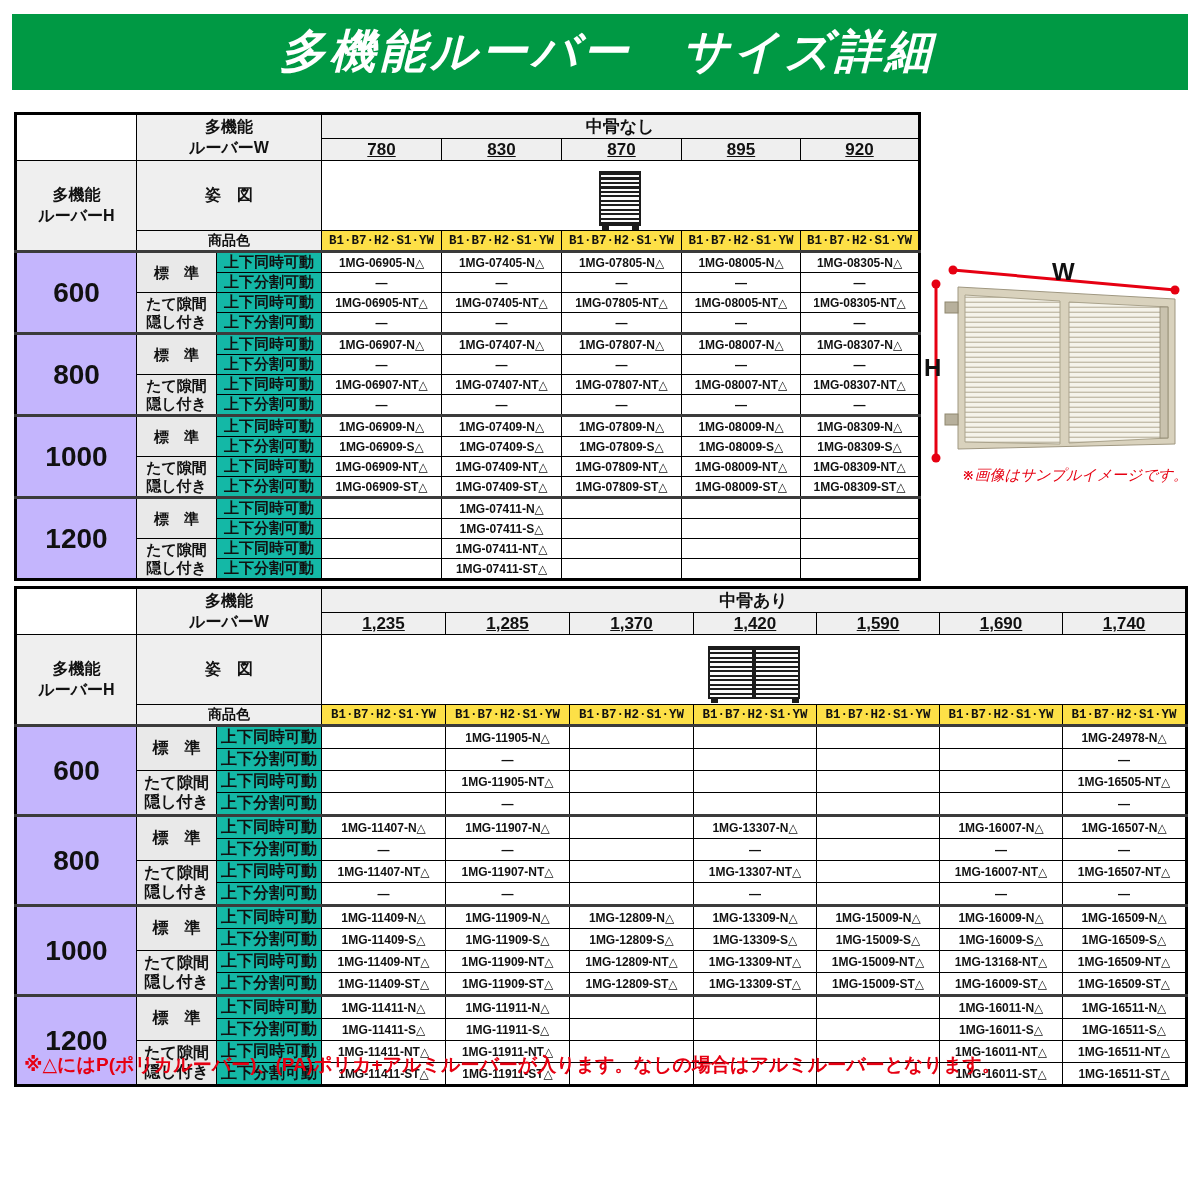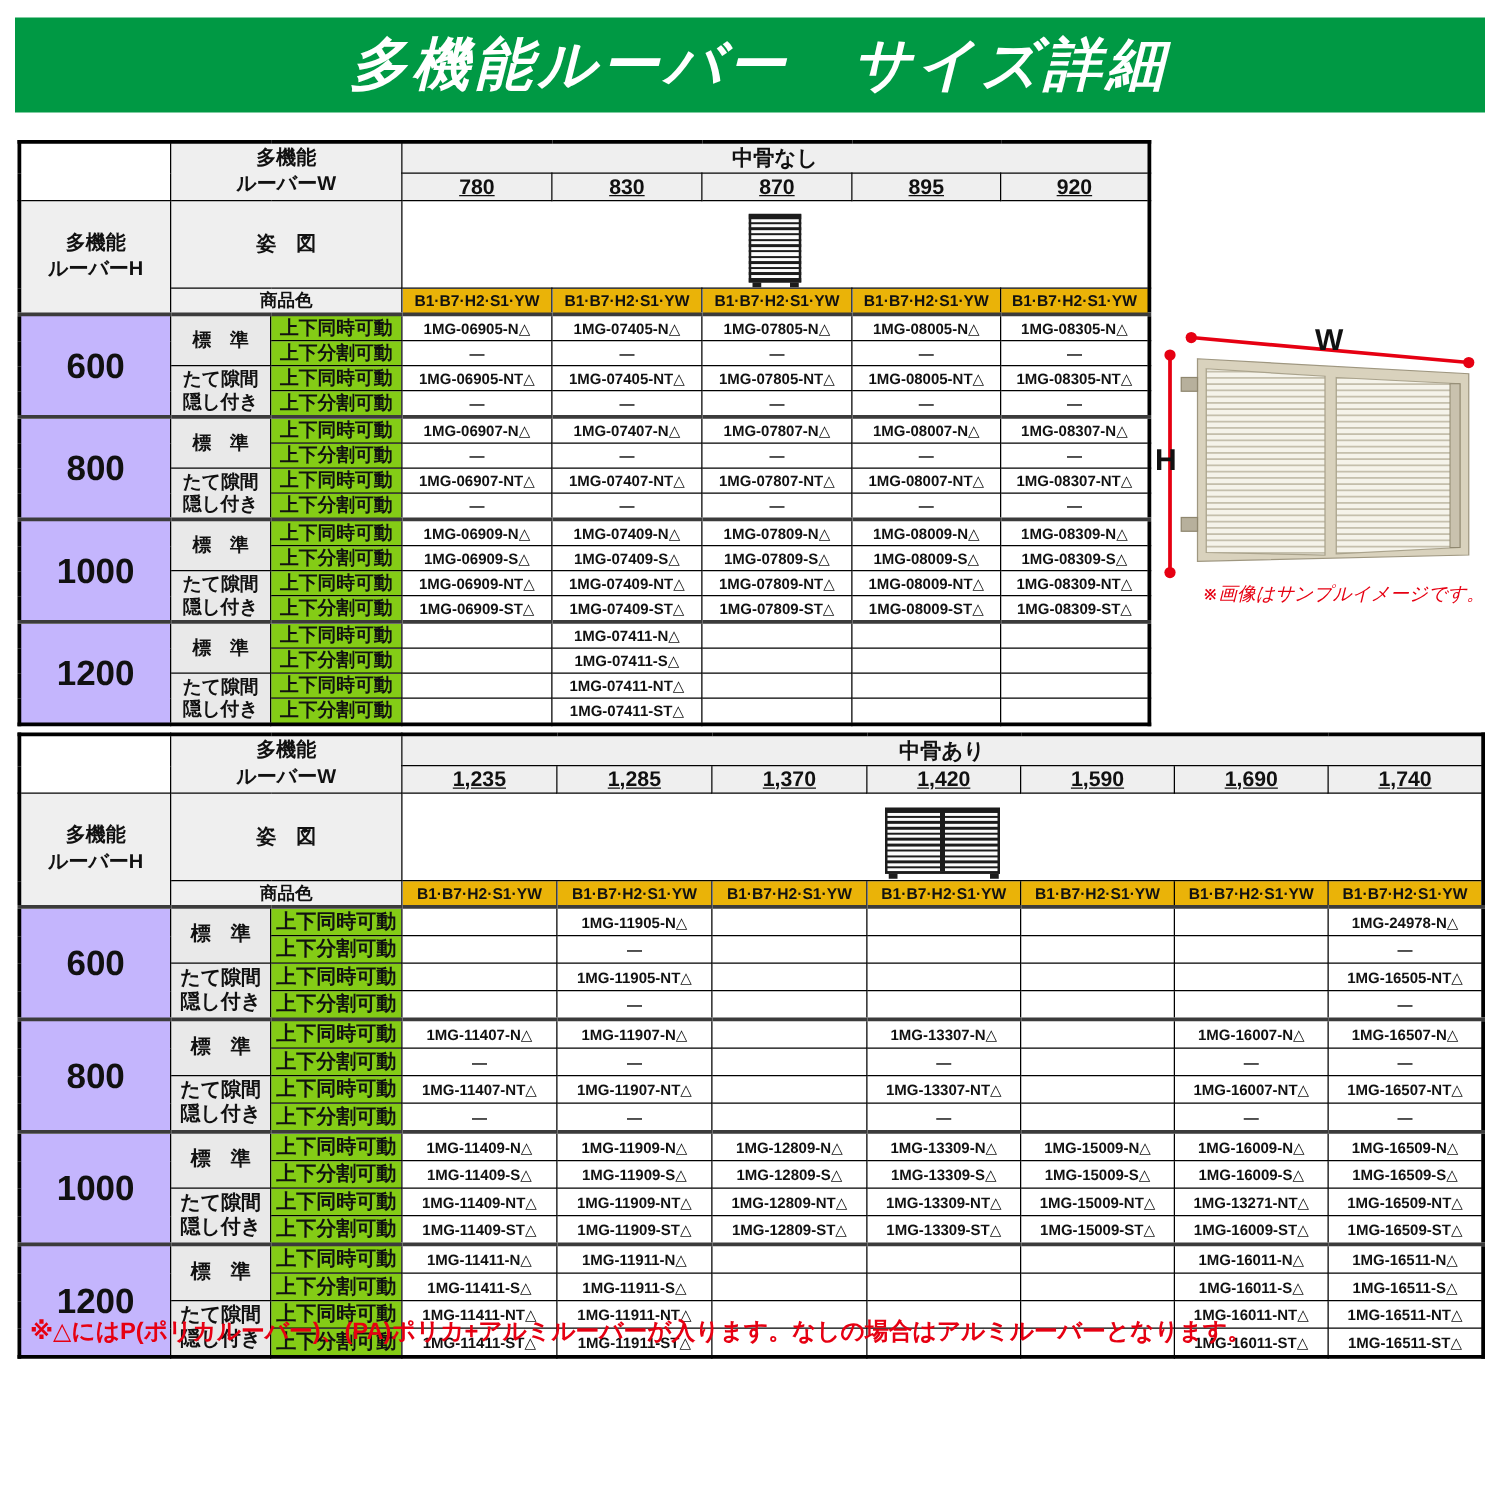--- a/index.html
+++ b/index.html
@@ -39,25 +39,25 @@
   .row-d th{height:21px;}
   .corner-cell{background:#fff;}
   .wh-cell{background:var(--label-bg);font-size:16px;line-height:1.3;border-right:2px solid var(--line);}
   .bone-cell{background:var(--label-bg);font-size:17px;}
   .width-cell{background:var(--label-bg);font-size:17px;border-left:2px solid var(--line);border-bottom:2px solid var(--line);}
   .bone-cell{border-bottom:1px solid var(--line);}
   .h-header-cell{background:var(--label-bg);font-size:16px;line-height:1.3;border-bottom:3px solid var(--line);}
   .figure-label-cell{background:var(--label-bg);font-size:16px;border-right:2px solid var(--line);height:70px;}
   .figure-cell{background:#fff;border-left:2px solid var(--line);height:70px;}
   .color-label-cell{background:var(--label-bg);font-size:14px;border-right:2px solid var(--line);border-bottom:3px solid var(--line);}
-  .color-code-cell{background:#eab308;font-size:12.5px;letter-spacing:0;border-left:2px solid var(--line);border-bottom:3px solid var(--line);}
+  .color-code-cell{background:#fde047;font-size:12.5px;letter-spacing:0;border-left:2px solid var(--line);border-bottom:3px solid var(--line);font-family:Liberation Mono, monospace;}
   tbody tr{height:20px;}
   .h-cell{font-size:28px;background:#c4b5fd;}
   .group-cell{background:var(--group-bg);font-size:15px;line-height:1.15;}
-  .mech-cell{background:#84cc16;font-size:15px;border-right:2px solid var(--line);}
+  .mech-cell{background:#14b8a6;font-size:15px;border-right:2px solid var(--line);}
   .code-cell{font-size:12px;font-weight:normal;border-left:2px solid var(--line);background:#fff;}
   tr.row-dashed td,tr.row-dashed th{border-top:1px dashed var(--line);}
   tr.row-solid td,tr.row-solid th{border-top:1px solid var(--line);}
   tr.block-start td,tr.block-start th{border-top:3px solid #3b3b3b;}
   #table2 .mech-cell,#table2 .group-cell{font-size:16px;}
   
   .louver{
     position:relative;margin:5px auto 0;border:2px solid #1c1c1c;
     background:repeating-linear-gradient(180deg,#1c1c1c 0 2px,#fbfbfb 2px 4.5px);
   }
@@ -477,21 +477,21 @@
           <td class="code-cell" rowspan="1" colspan="1">1MG-16509-S△</td>
         </tr>
         <tr class="row-solid">
           <th class="group-cell" rowspan="2" colspan="1"><span>たて隙間</span><br><span>隠し付き</span></th>
           <th class="mech-cell" rowspan="1" colspan="1">上下同時可動</th>
           <td class="code-cell" rowspan="1" colspan="1">1MG-11409-NT△</td>
           <td class="code-cell" rowspan="1" colspan="1">1MG-11909-NT△</td>
           <td class="code-cell" rowspan="1" colspan="1">1MG-12809-NT△</td>
           <td class="code-cell" rowspan="1" colspan="1">1MG-13309-NT△</td>
           <td class="code-cell" rowspan="1" colspan="1">1MG-15009-NT△</td>
-          <td class="code-cell" rowspan="1" colspan="1">1MG-13271-NT△</td>
+          <td class="code-cell" rowspan="1" colspan="1">1MG-13168-NT△</td>
           <td class="code-cell" rowspan="1" colspan="1">1MG-16509-NT△</td>
         </tr>
         <tr class="row-dashed">
           <th class="mech-cell" rowspan="1" colspan="1">上下分割可動</th>
           <td class="code-cell" rowspan="1" colspan="1">1MG-11409-ST△</td>
           <td class="code-cell" rowspan="1" colspan="1">1MG-11909-ST△</td>
           <td class="code-cell" rowspan="1" colspan="1">1MG-12809-ST△</td>
           <td class="code-cell" rowspan="1" colspan="1">1MG-13309-ST△</td>
           <td class="code-cell" rowspan="1" colspan="1">1MG-15009-ST△</td>
           <td class="code-cell" rowspan="1" colspan="1">1MG-16009-ST△</td>

